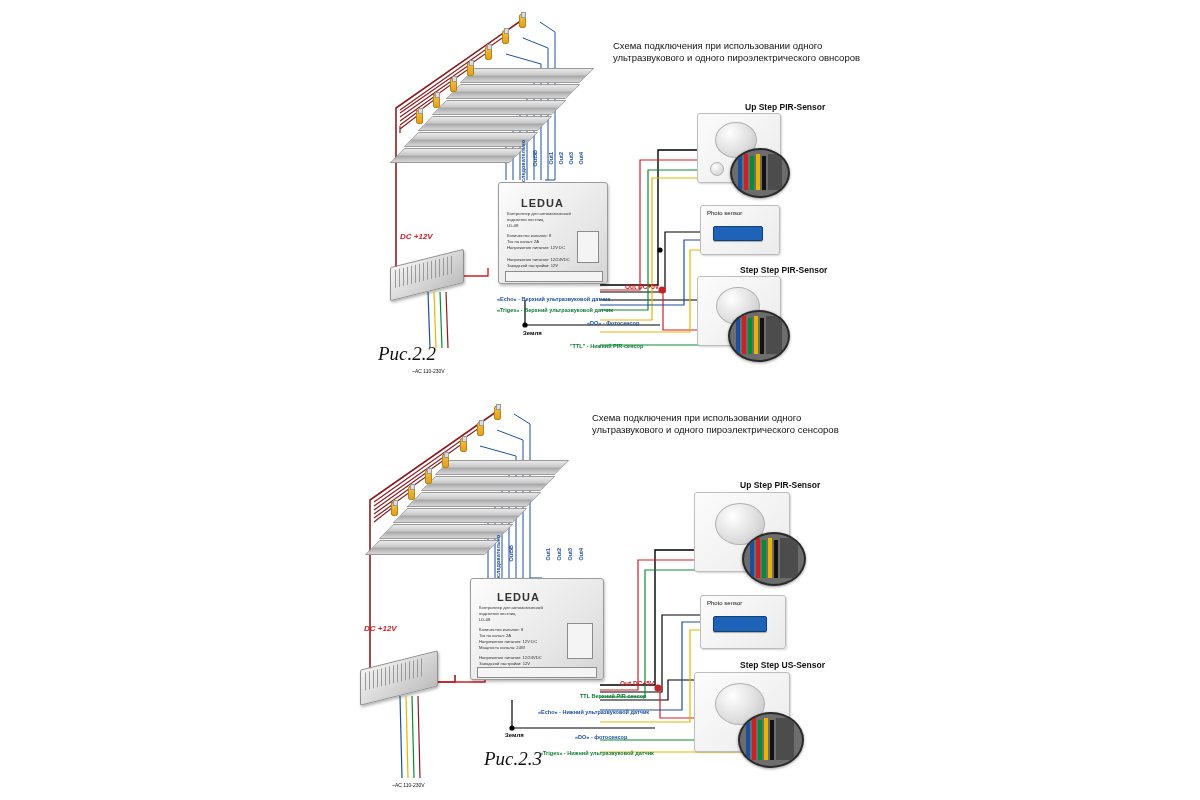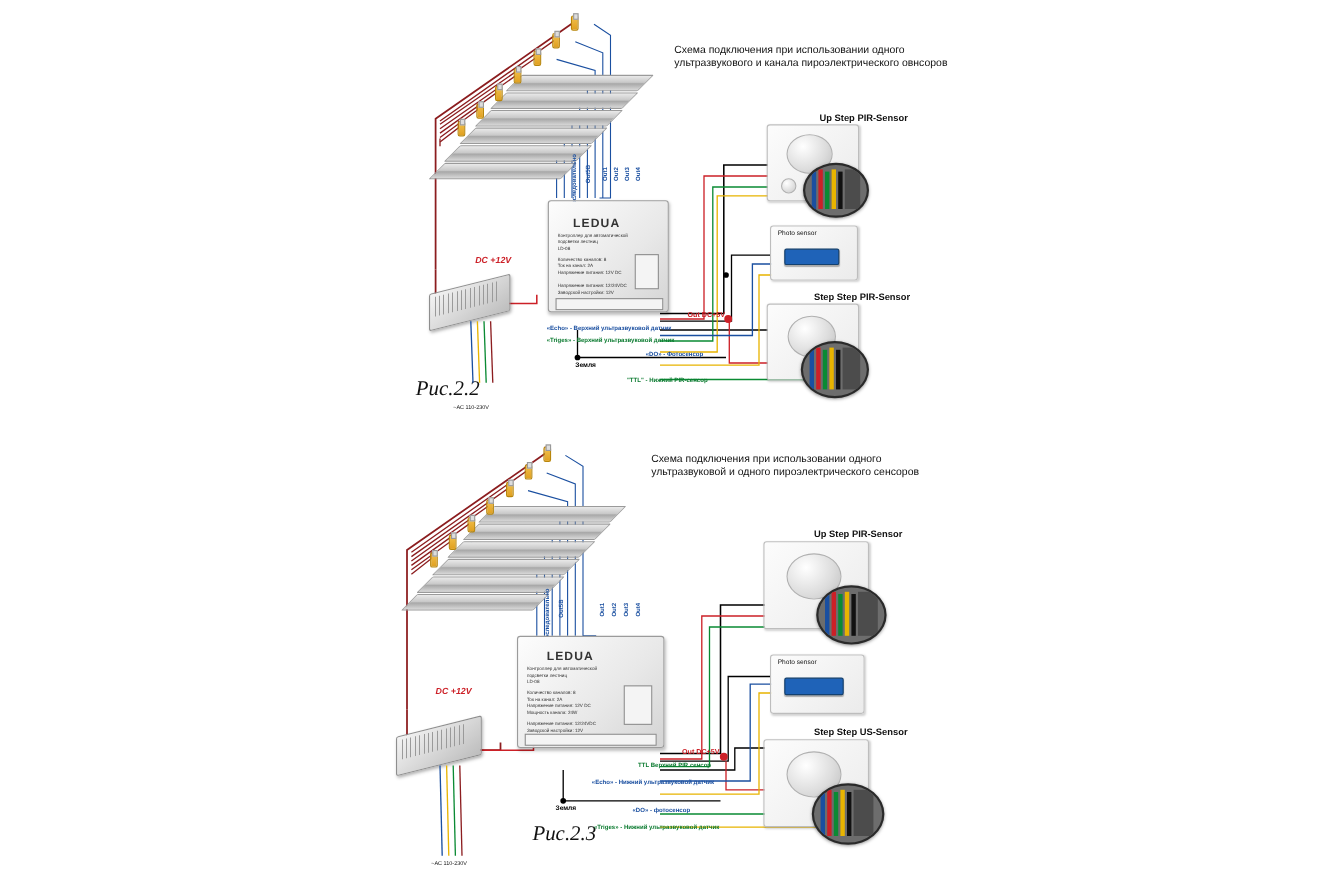--- a/index.html
+++ b/index.html
@@ -9,21 +9,21 @@
     color:#000;overflow:hidden;position:relative;
   }
   .sheet{position:absolute;left:0;top:0;width:1200px;height:800px;}
   .abs{position:absolute;}
   .ttl{font-size:9.5px;line-height:12px;color:#111;}
   .figlabel{font-family:"Liberation Serif", serif;font-style:italic;font-size:19px;color:#111;}
   .sensor-title{font-size:8.5px;font-weight:bold;color:#111;padding-left:40px;}
   .small-lbl{font-size:6px;color:#111;}
   .tiny{font-size:5px;color:#111;}
   .blue-lbl{font-size:5.5px;color:#1a4fa0;font-weight:bold;}
-  .red-lbl{font-size:8px;color:#cc2027;font-weight:bold;font-style:italic;margin-left:32px;}
+  .red-lbl{font-size:8px;color:#cc2027;font-weight:bold;font-style:italic;}
   .red-lbl2{font-size:6.5px;color:#cc2027;font-weight:bold;}
   .grn-lbl{font-size:5.5px;color:#0a7a2f;font-weight:bold;}
   .blk-lbl{font-size:6px;color:#000;font-weight:bold;}
   .vert{writing-mode:vertical-rl;transform:rotate(180deg);}
   
   .stair-step{
     position:absolute;width:118px;height:13px;
     background:linear-gradient(to bottom,#e9e9e9 0%,#c9c9c9 45%,#a8a8a8 55%,#d8d8d8 100%);
     border:1px solid #9a9a9a;
     transform:skewX(-45deg);
@@ -61,21 +61,21 @@
   .zoomc{position:absolute;border-radius:50%;border:2px solid #2a2a2a;overflow:hidden;
     background:#6d6d6d;box-shadow:0 1px 3px rgba(0,0,0,.4);}
   svg{position:absolute;left:0;top:0;overflow:visible;}
 </style>
 </head>
 <body>
 
 <div class="sheet">
 
   <div class="abs ttl" style="left:613px;top:40px;width:300px;">Схема подключения при использовании одного</div>
-  <div class="abs ttl" style="left:613px;top:52px;width:320px;">ультразвукового и канала пироэлектрического овнсоров</div>
+  <div class="abs ttl" style="left:613px;top:52px;width:320px;">ультразвукового и одного пироэлектрического овнсоров</div>
 
   <div class="abs figlabel" style="left:378px;top:343px;">Рис.2.2</div>
 
   <svg width="1200" height="400">
 
     <polyline points="522,14 522,20 396,108 396,245" fill="none" stroke="#8c1d1f" stroke-width="1.6"></polyline>
     <polyline points="505,30 505,36 400,110" fill="none" stroke="#8c1d1f" stroke-width="1.2"></polyline>
     <polyline points="488,46 488,52 400,113" fill="none" stroke="#8c1d1f" stroke-width="1.2"></polyline>
     <polyline points="470,62 470,68 400,117" fill="none" stroke="#8c1d1f" stroke-width="1.2"></polyline>
     <polyline points="452,78 452,84 400,121" fill="none" stroke="#8c1d1f" stroke-width="1.2"></polyline>
@@ -205,21 +205,21 @@
     <div class="abs" style="left:18px;top:6px;width:4px;height:36px;background:#0a8a33;"></div>
     <div class="abs" style="left:24px;top:4px;width:4px;height:38px;background:#e8b400;"></div>
     <div class="abs" style="left:30px;top:6px;width:4px;height:36px;background:#111;"></div>
     <div class="abs" style="left:36px;top:4px;width:16px;height:38px;background:#4c4c4c;"></div>
   </div>
 </div>
 
 <div class="sheet">
 
   <div class="abs ttl" style="left:592px;top:412px;width:310px;">Схема подключения при использовании одного</div>
-  <div class="abs ttl" style="left:592px;top:424px;width:330px;">ультразвуковой и одного пироэлектрического сенсоров</div>
+  <div class="abs ttl" style="left:592px;top:424px;width:330px;">ультразвукового и одного пироэлектрического сенсоров</div>
 
   <div class="abs figlabel" style="left:484px;top:748px;">Рис.2.3</div>
 
   <svg width="1200" height="400" style="top:400px;">
     <polyline points="496,6 496,12 370,100 370,245" fill="none" stroke="#8c1d1f" stroke-width="1.6"></polyline>
     <polyline points="479,22 479,28 374,102" fill="none" stroke="#8c1d1f" stroke-width="1.2"></polyline>
     <polyline points="462,38 462,44 374,106" fill="none" stroke="#8c1d1f" stroke-width="1.2"></polyline>
     <polyline points="444,54 444,60 374,110" fill="none" stroke="#8c1d1f" stroke-width="1.2"></polyline>
     <polyline points="427,70 427,76 374,114" fill="none" stroke="#8c1d1f" stroke-width="1.2"></polyline>
     <polyline points="410,86 410,92 374,118" fill="none" stroke="#8c1d1f" stroke-width="1.2"></polyline>

